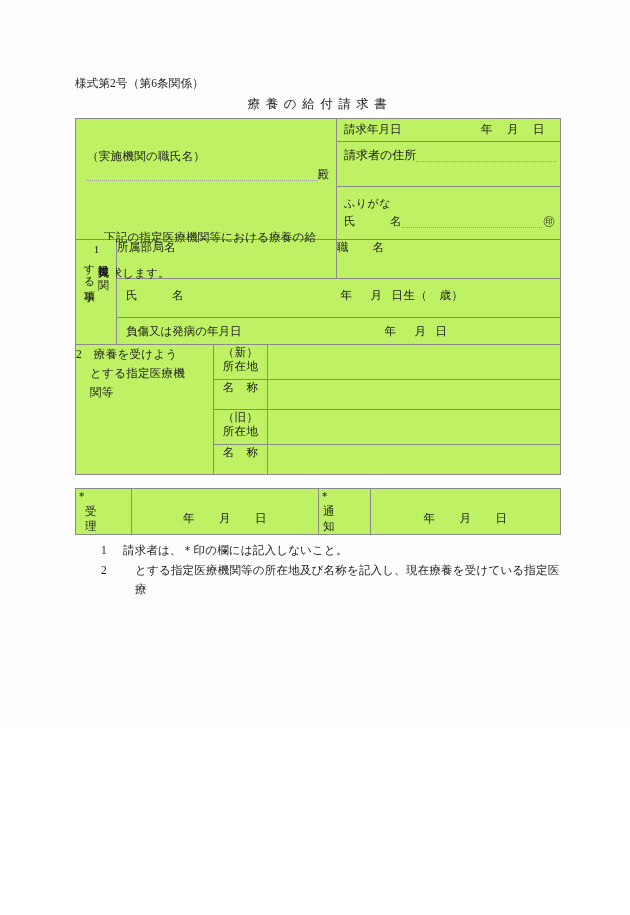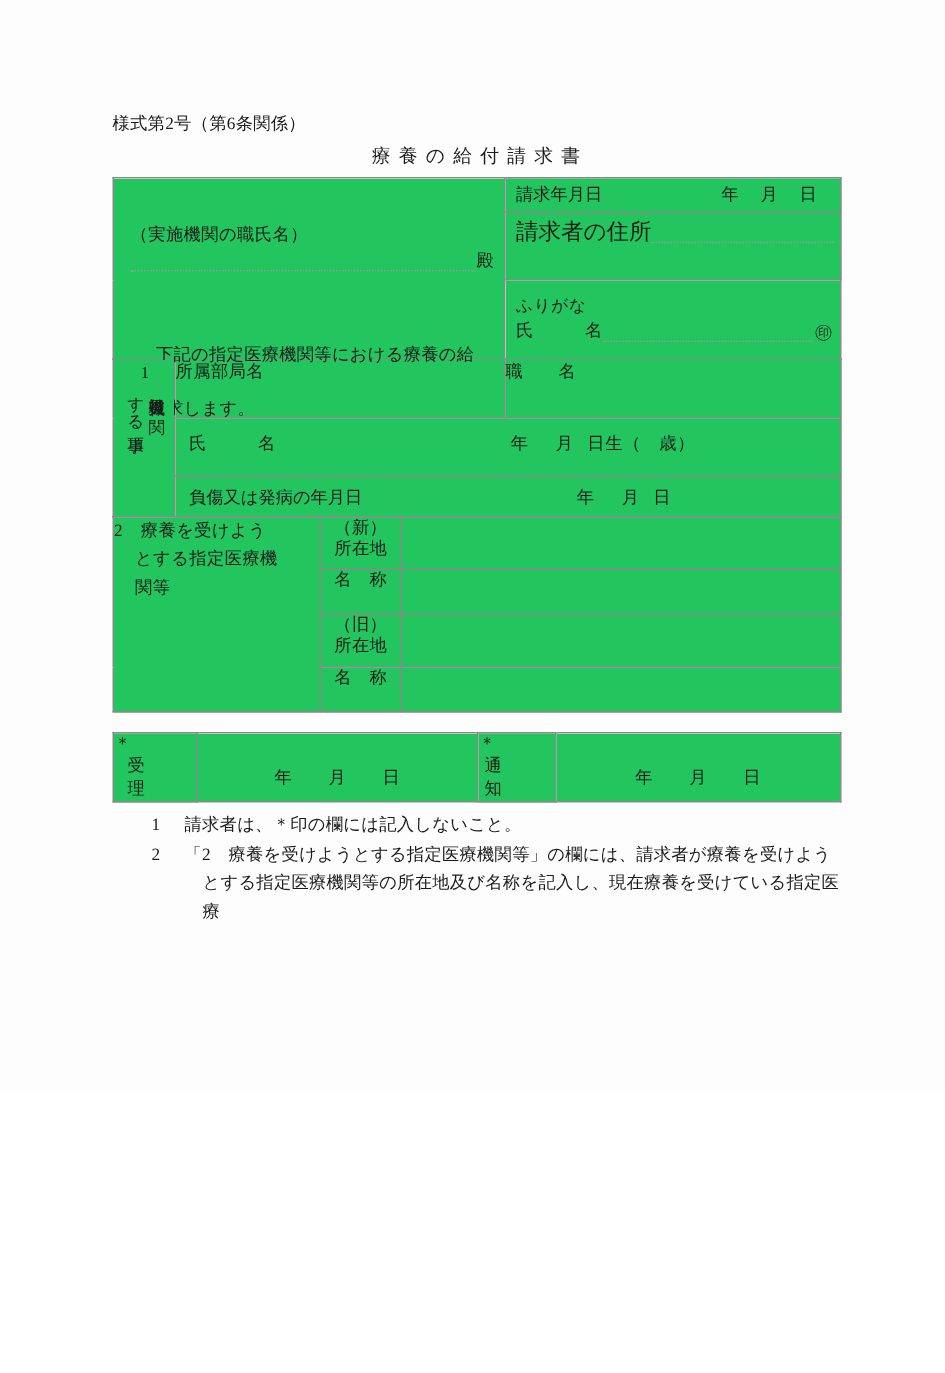--- a/index.html
+++ b/index.html
@@ -50,21 +50,21 @@
   table.ft {
     border-collapse: collapse;
     width: 485px;
     table-layout: fixed;
   }
   table.ft td {
     border: 1px solid #8a8a8a;
     font-size: 11.5px;
     vertical-align: top;
     padding: 0;
-    background: #22c55e;
+    background: #bef264;
   }
 
   
   .cell-issuer {
     position: relative;
     height: 118px;
   }
   .issuer-label {
     position: absolute;
     left: 11px;
@@ -125,21 +125,21 @@
     text-align: center;
   }
 
   .cell-addr {
     height: 44px;
   }
   .addr-wrap {
     display: flex;
     align-items: flex-end;
     padding: 6px 4px 0 7px;
-    font-size: 15px;
+    font-size: 12px;
   }
   .addr-wrap .lab {
     line-height: 13px;
     white-space: nowrap;
   }
 
   .cell-name {
     height: 52px;
     position: relative;
   }
@@ -490,20 +490,19 @@
       <div class="note">
         <span class="note-num">1</span>
         <span class="note-body">
           <span>請求者は、＊印の欄には記入しないこと。</span>
         </span>
       </div>
 
       <div class="note">
         <span class="note-num">2</span>
         <span class="note-body">
-          <span>「2　療養を受けようとする指定医療機関等」の欄には、請求者が療養を受けよう</span>
           <span class="cont">とする指定医療機関等の所在地及び名称を記入し、現在療養を受けている指定医療</span>
         </span>
       </div>
     </div>
 
   </div>
 </div>
 
 </body></html>

